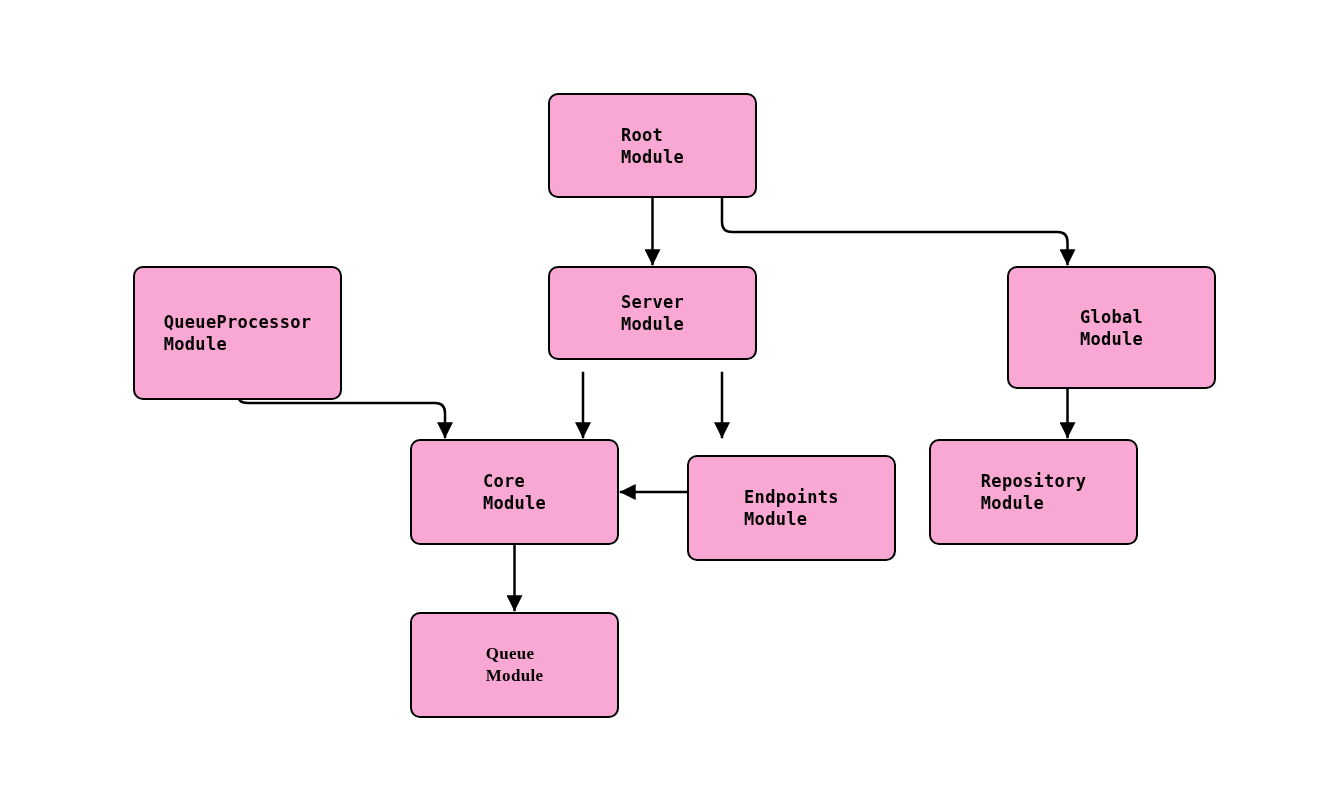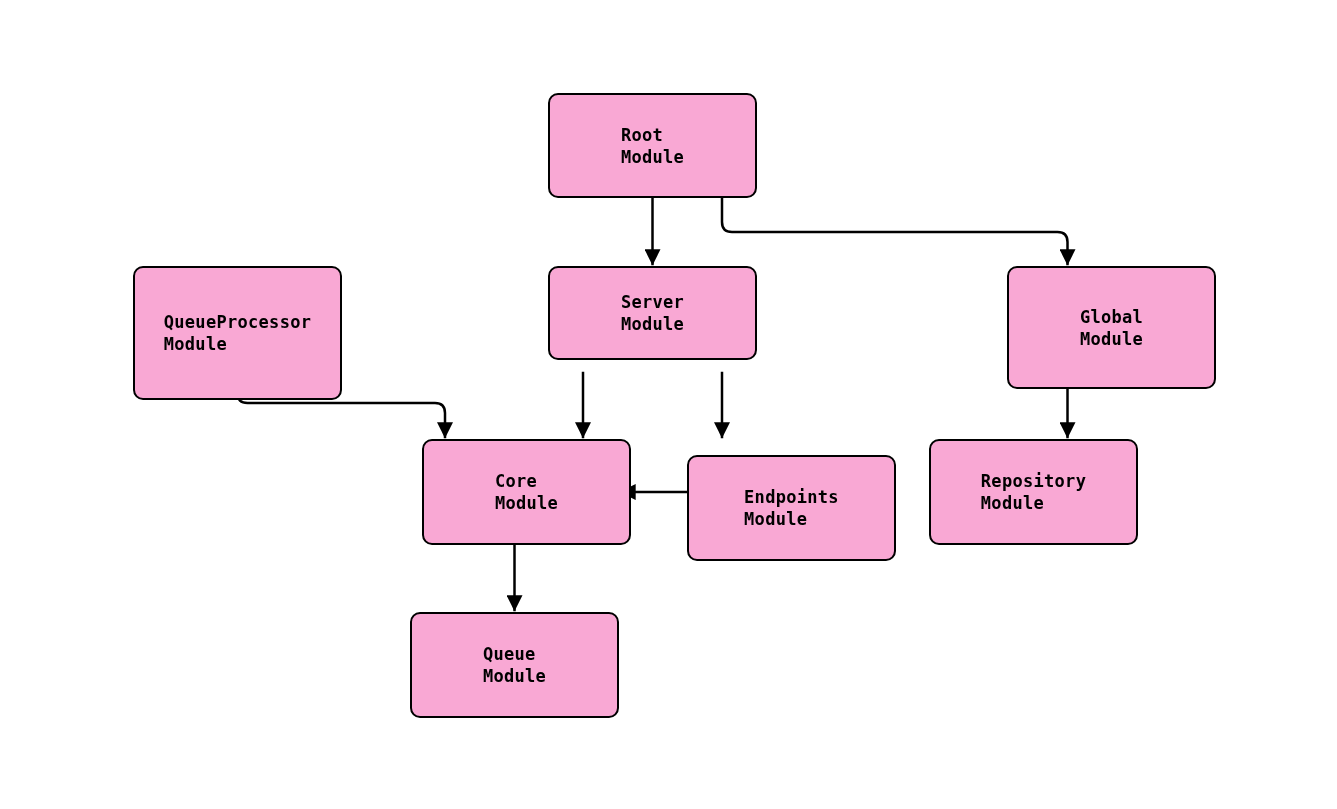--- a/index.html
+++ b/index.html
@@ -44,24 +44,24 @@
     font-size: 17px;
     font-weight: bold;
     line-height: 22px;
     color: #000000;
     letter-spacing: 0.3px;
   }
   #n-root           { left: 548px; top: 93px;  height: 105px; }
   #n-queueprocessor { left: 133px; top: 266px; height: 134px; }
   #n-server         { left: 548px; top: 266px; height: 94px; }
   #n-global         { left: 963px; top: 266px; height: 123px; margin-left: 44px; }
-  #n-core           { left: 410px; top: 439px; margin-left: 12px; }
+  #n-core           { left: 410px; top: 439px; }
   #n-endpoints      { left: 687px; top: 455px; }
   #n-repository     { left: 929px; top: 439px; }
-  #n-queue          { left: 410px; top: 612px; }
+  #n-queue          { left: 410px; top: 612px; font-family: Liberation Serif, serif; }
 </style>
 </head>
 <body>
 
 <div class="canvas">
 
   <svg class="edges" viewBox="0 0 1337 809" xmlns="http://www.w3.org/2000/svg">
     <defs>
       <marker id="arrow" viewBox="0 0 12 12" refX="11" refY="6" markerWidth="16" markerHeight="16" markerUnits="userSpaceOnUse" orient="auto">
         <path d="M0,0 L12,6 L0,12 Z" fill="#000000"></path>

